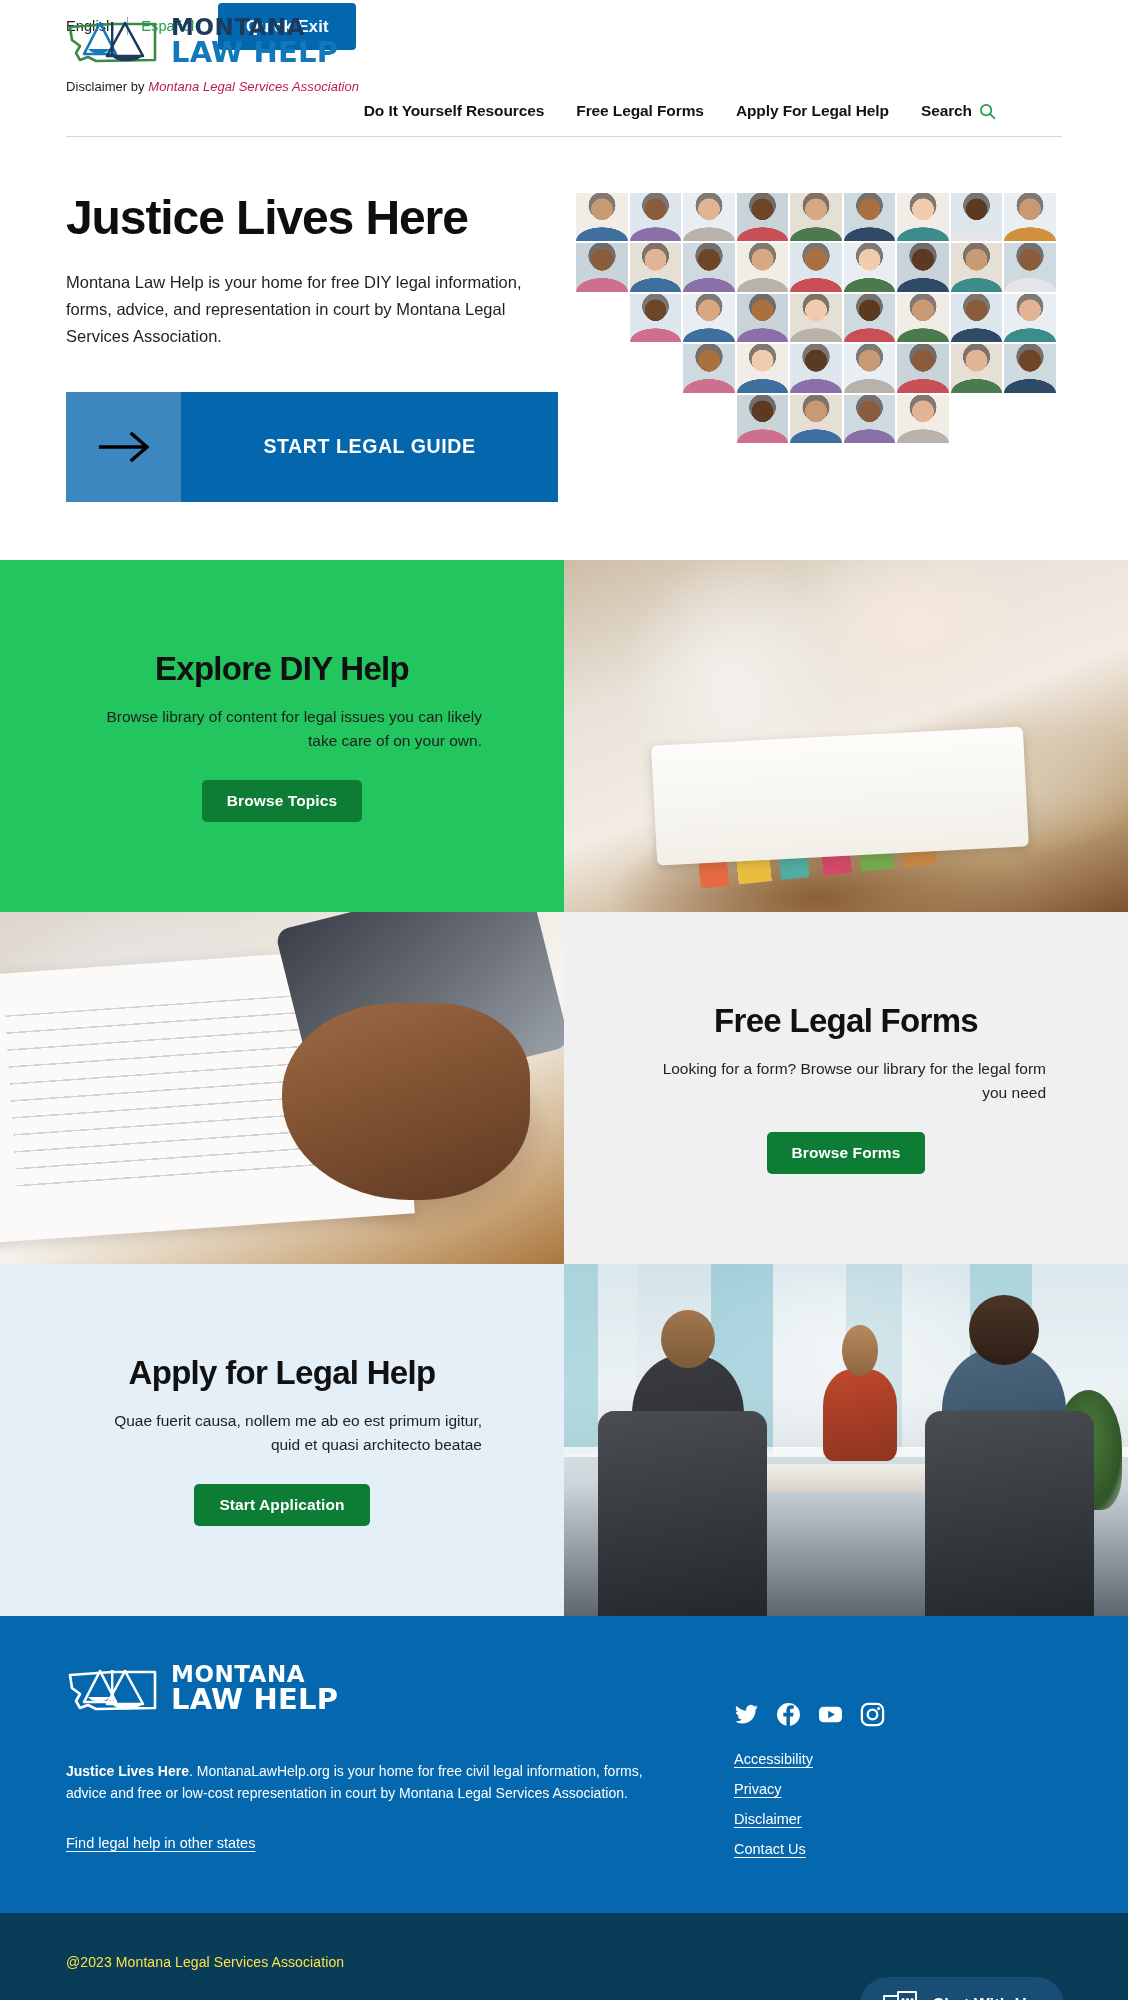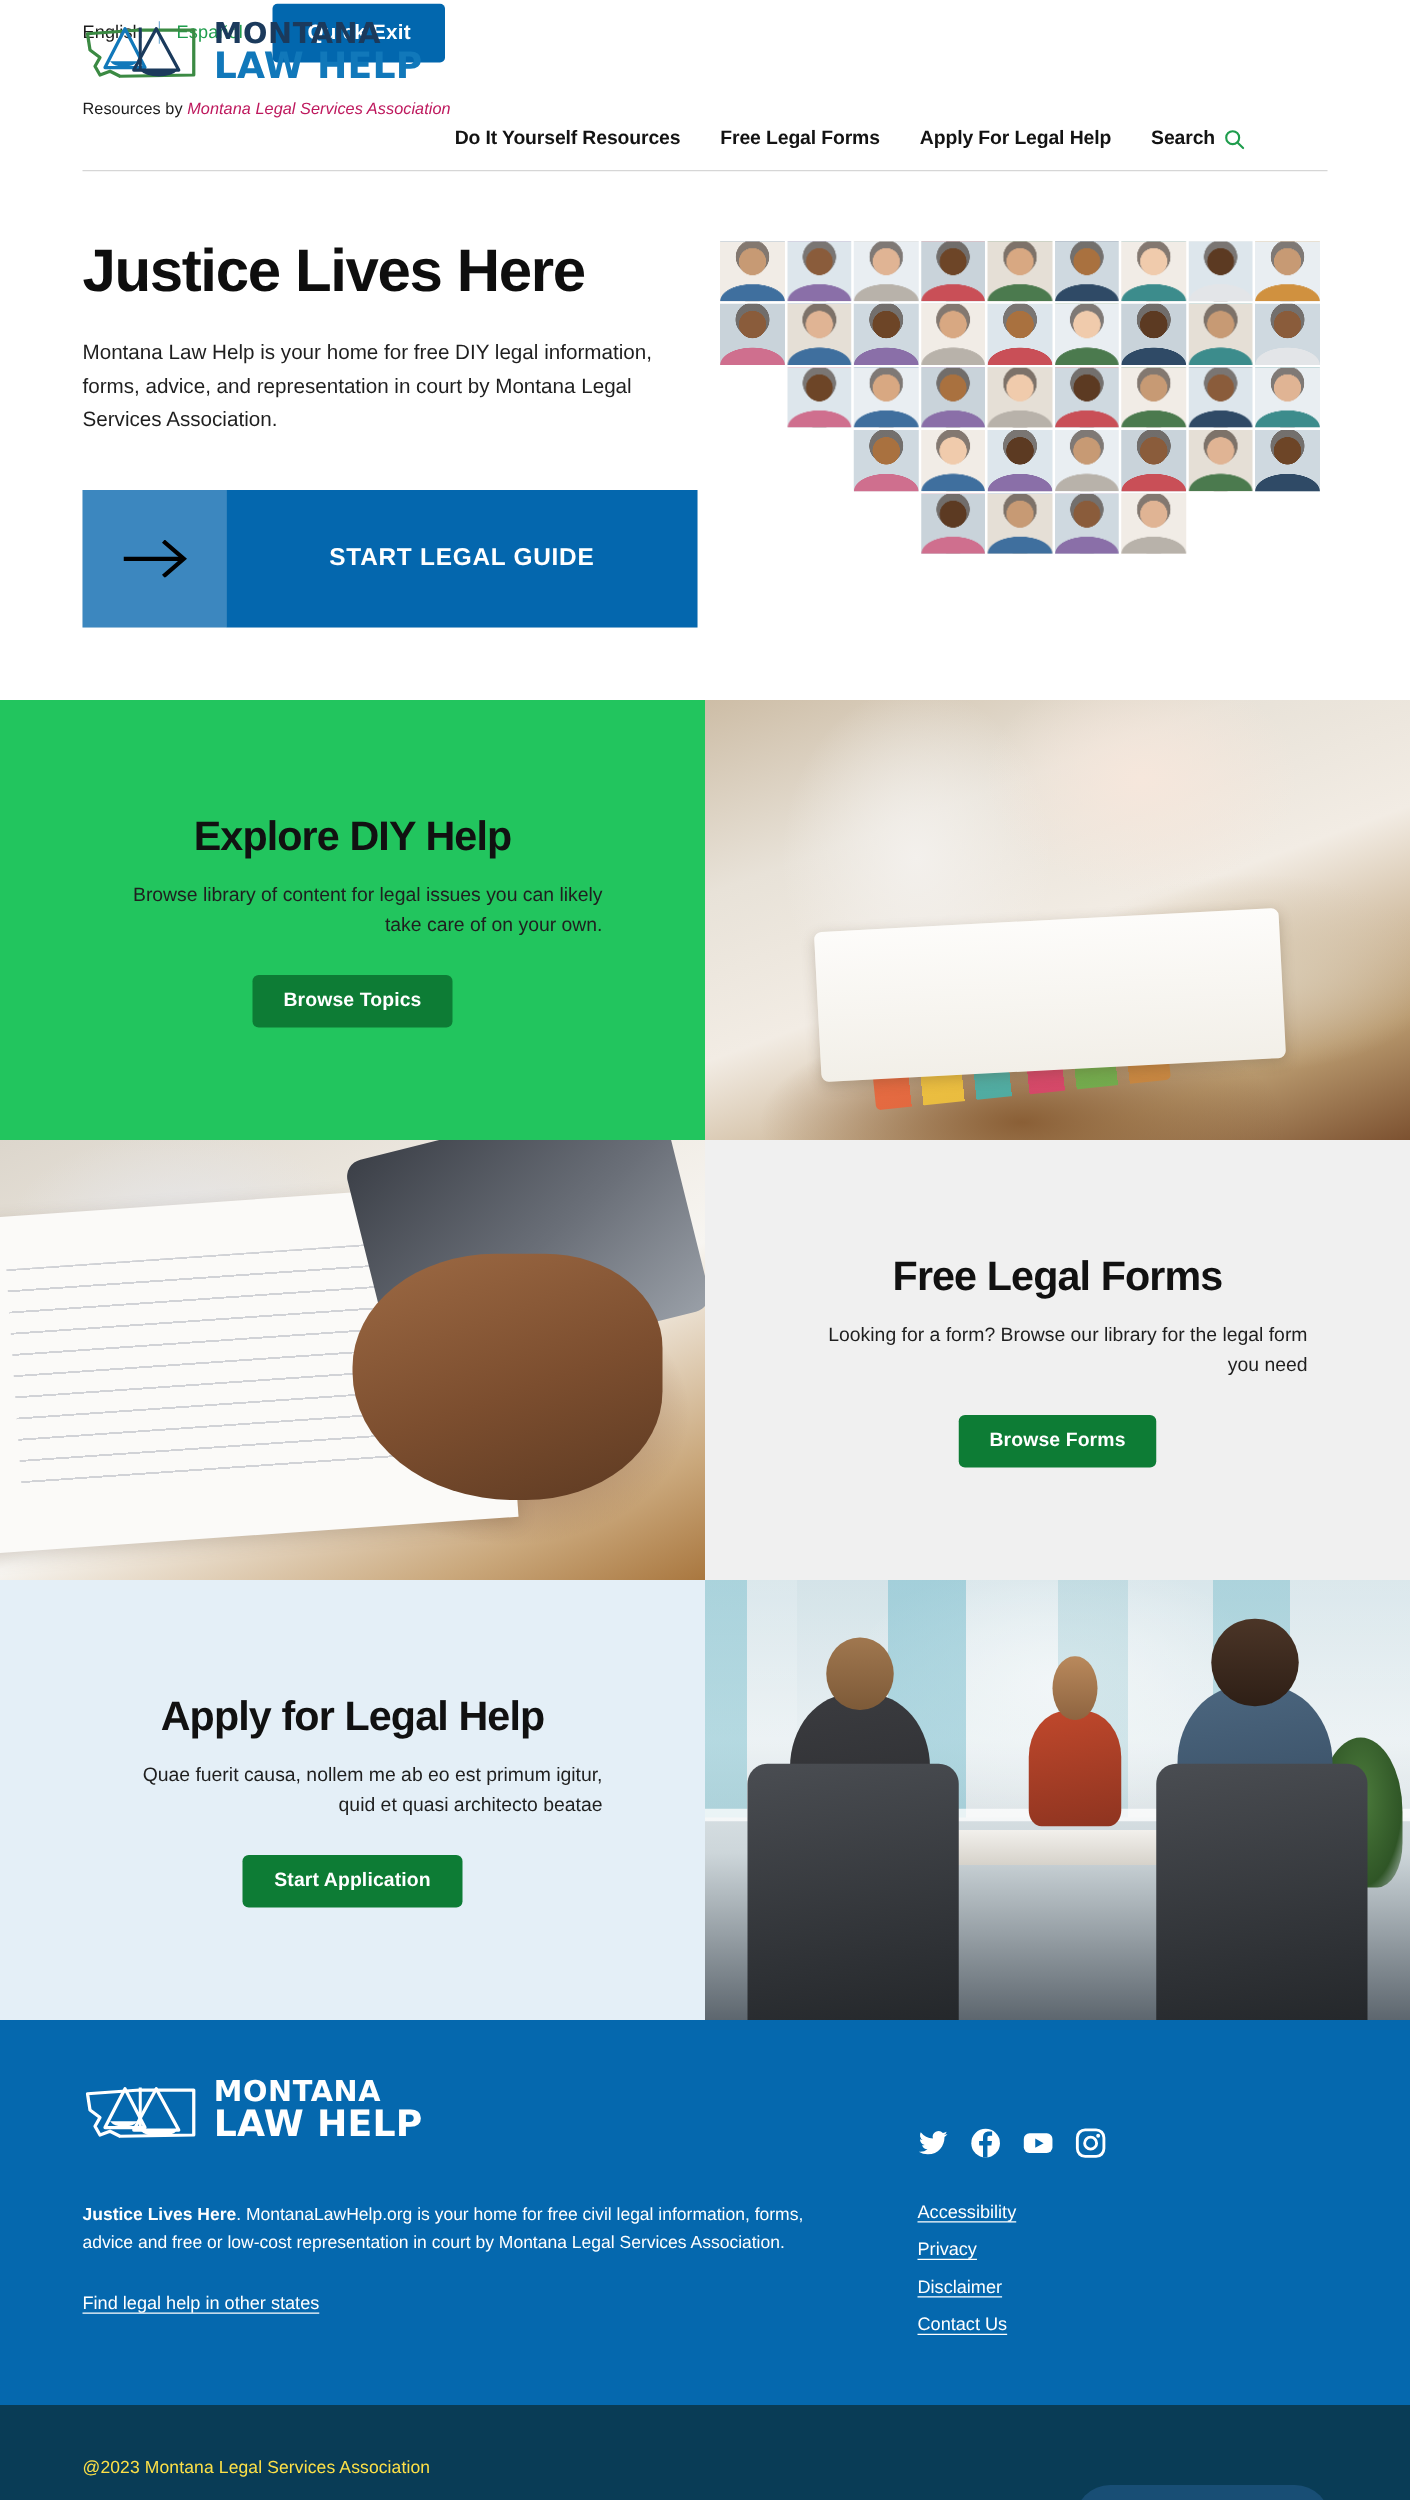--- a/index.html
+++ b/index.html
@@ -280,21 +280,21 @@
     color: #fff; font-size: 14px; line-height: 1.62; margin-top: 46px; width: 612px;
   }
   .footer-desc b { font-weight: bold; }
   .footer-states {
     display: inline-block; margin-top: 30px; color: #fff; font-size: 14.5px;
     text-decoration: underline; text-underline-offset: 3px;
   }
   .footer-right { flex: 1; padding-top: 38px; padding-left: 38px; }
   .social-row { display: flex; align-items: center; gap: 17px; }
   .social-icon { width: 25px; height: 25px; display: block; cursor: pointer; }
-  .footer-links { margin-top: 35px; display: flex; flex-direction: column; gap: 14px; }
+  .footer-links { margin-top: 24px; display: flex; flex-direction: column; gap: 14px; }
   .footer-link {
     color: #fff; font-size: 14.5px; text-decoration: underline;
     text-underline-offset: 3px; width: fit-content;
   }
   .footer-bar {
     width: 1128px; background: #093c56; height: 98px;
     display: flex; align-items: center; padding: 0 66px;
   }
   .footer-copy { color: #fde047; font-size: 14px; letter-spacing: .1px; }
 </style>
@@ -325,21 +325,21 @@
               <rect x="45" y="6" width="2.4" height="34" fill="#1b3a5c"></rect>
               <path d="M22 33 a12 7 0 0 0 22 0 Z" fill="#1178ba"></path>
               <path d="M46 40 a16 8 0 0 0 30 0 Z" fill="#1b3a5c"></path>
             </svg>
             <div class="logo-words">
               <span class="logo-montana">MONTANA</span>
               <span class="logo-lawhelp">LAW HELP</span>
             </div>
           </div>
           <div class="maintained">
-            <span>Resources by </span><a class="mlsa-link" href="#">Montana Legal Services Association</a>
+            <span>Disclaimer by </span><a class="mlsa-link" href="#">Montana Legal Services Association</a>
           </div>
         </div>
 
         <nav class="main-nav">
           <a class="nav-link" href="#">Do It Yourself Resources</a>
           <a class="nav-link" href="#">Free Legal Forms</a>
           <a class="nav-link" href="#">Apply For Legal Help</a>
           <a class="nav-link nav-search" href="#">
             <span>Search</span>
             <svg class="search-glyph" viewBox="0 0 20 20">

